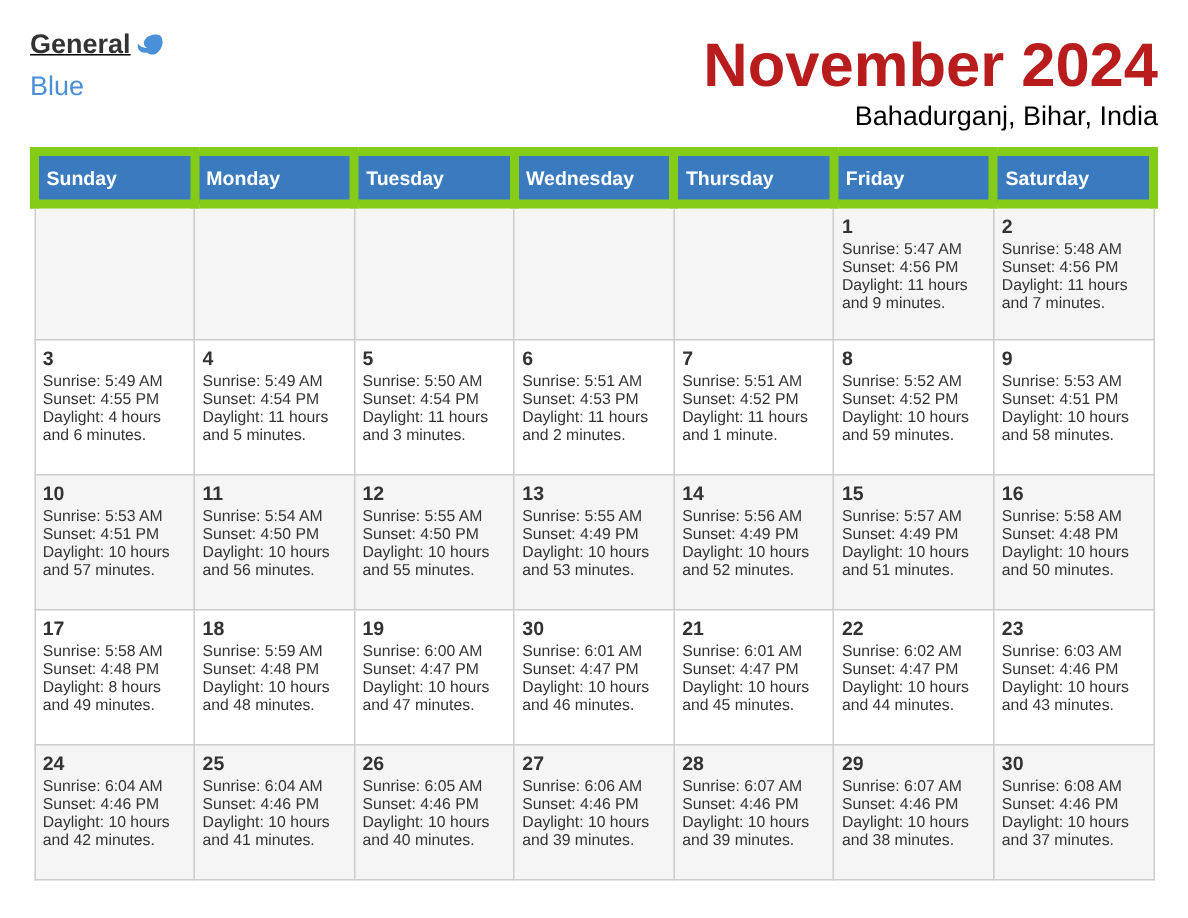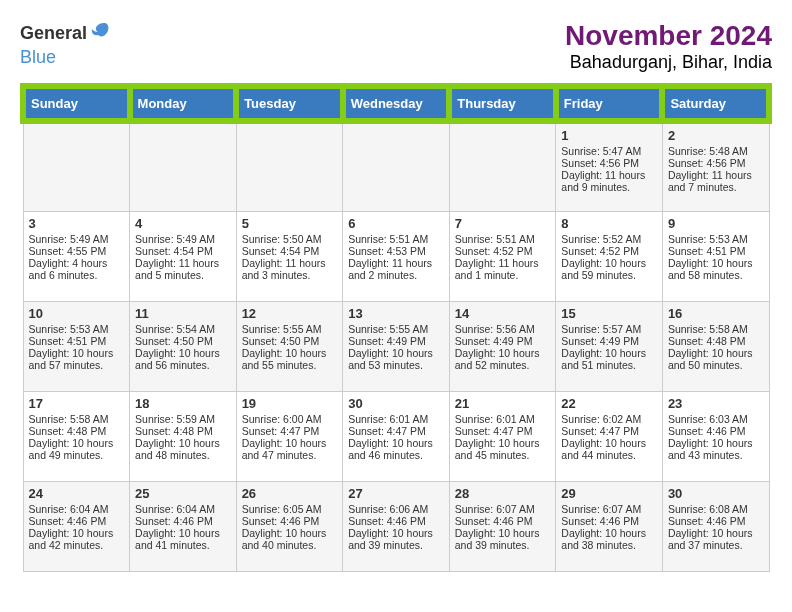--- a/index.html
+++ b/index.html
@@ -34,23 +34,23 @@
       line-height: 1.1;
     }
     .logo-bird {
       color: #4a90d9;
       font-size: 22px;
     }
     .title-block {
       text-align: right;
     }
     .month-title {
-      font-size: 28px;
+      font-size: 41px;
       font-weight: bold;
-      color: #701a75;
+      color: #b91c1c;
     }
     .location {
       font-size: 18px;
       color: #000000;
     }
     table {
       width: 100%;
       border-collapse: collapse;
       table-layout: fixed;
     }
@@ -87,21 +87,21 @@
     .empty {
       background: #f5f5f5;
     }
   </style>
 </head>
 <body>
 
 <div class="header">
   <div class="logo">
     <div>
-      <div style="display:flex;align-items:center;gap:2px;">
+      <div style="display:flex;gap:2px;text-decoration:underline;">
         <span class="logo-text-general">General</span>
         <span class="logo-bird">
           <svg width="22" height="22" viewBox="0 0 22 22" fill="#4a90d9">
             <path d="M18 4 C16 2, 10 3, 8 6 C6 8, 7 11, 9 12 C7 12, 4 11, 3 9 C2 13, 5 16, 9 15 C11 17, 15 17, 17 14 C20 11, 20 6, 18 4 Z"></path>
           </svg>
         </span>
       </div>
       <div class="logo-text-blue">Blue</div>
     </div>
   </div>
@@ -229,21 +229,21 @@
           <div>Sunrise: 5:58 AM</div>
           <div>Sunset: 4:48 PM</div>
           <div>Daylight: 10 hours and 50 minutes.</div>
         </td>
       </tr>
       <tr>
         <td>
           <span class="day-num">17</span>
           <div>Sunrise: 5:58 AM</div>
           <div>Sunset: 4:48 PM</div>
-          <div>Daylight: 10 hours and 49 minutes.</div>
+          <div>Daylight: 8 hours and 49 minutes.</div>
         </td>
         <td>
           <span class="day-num">18</span>
           <div>Sunrise: 5:59 AM</div>
           <div>Sunset: 4:48 PM</div>
           <div>Daylight: 10 hours and 48 minutes.</div>
         </td>
         <td>
           <span class="day-num">19</span>
           <div>Sunrise: 6:00 AM</div>

